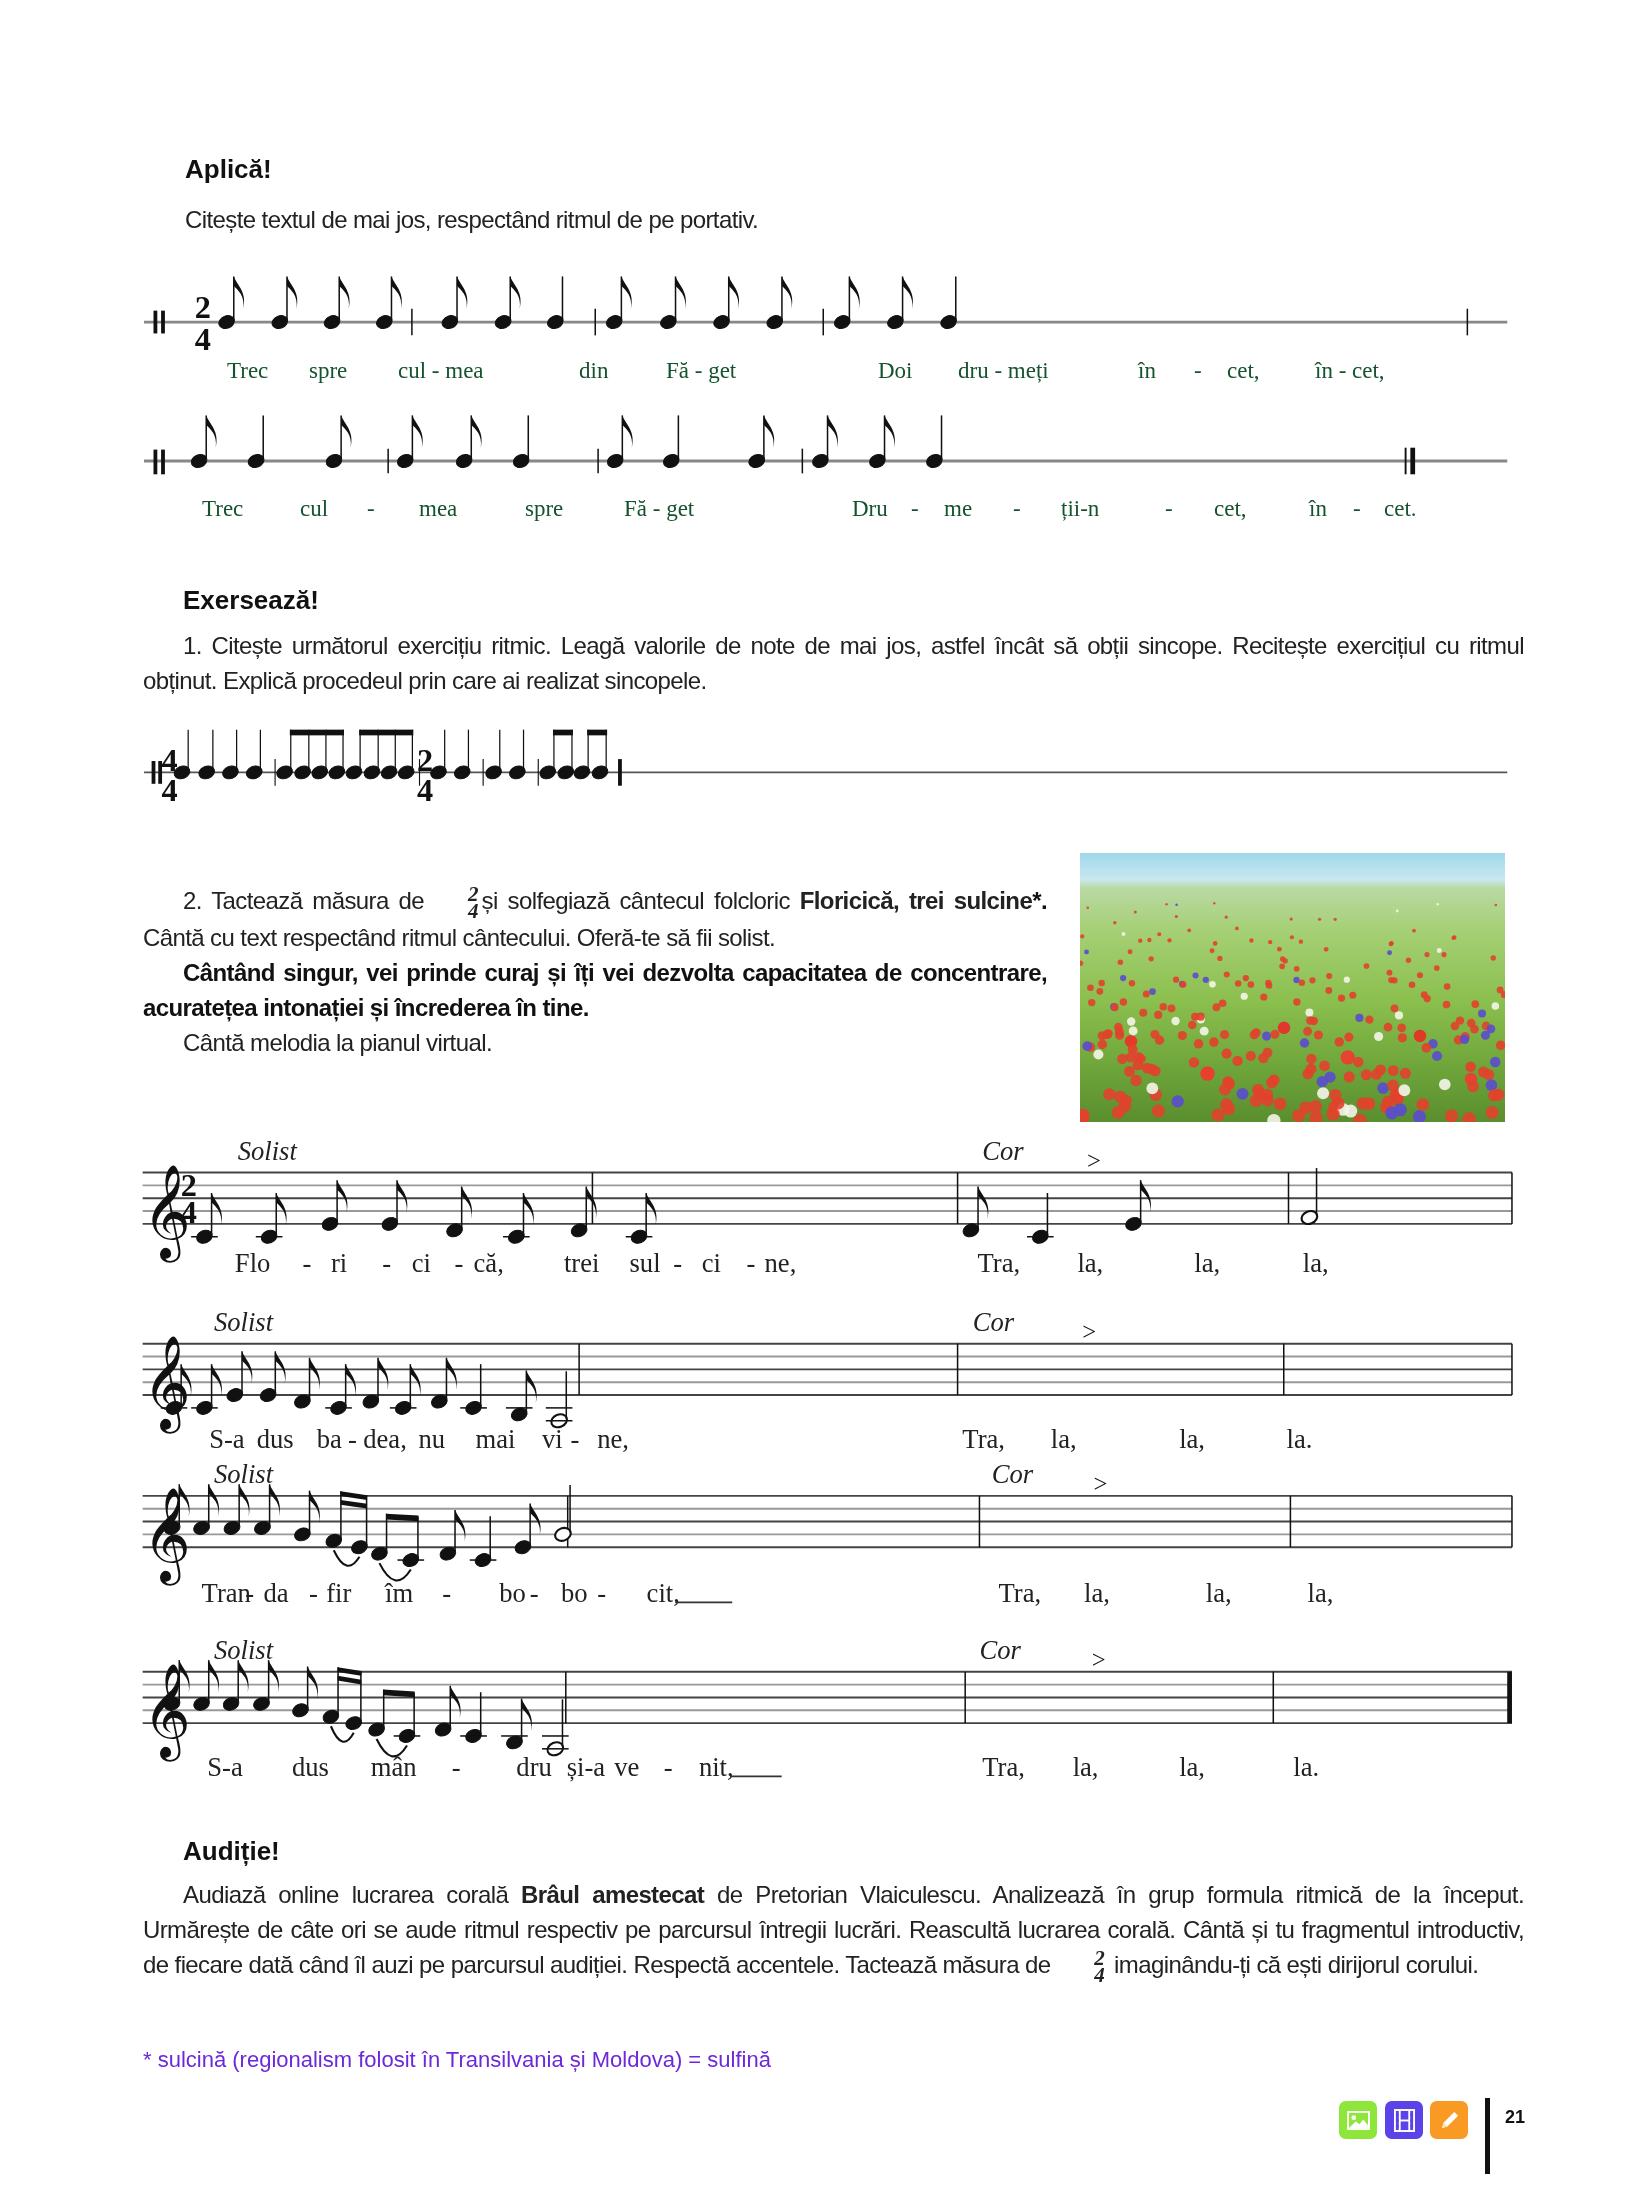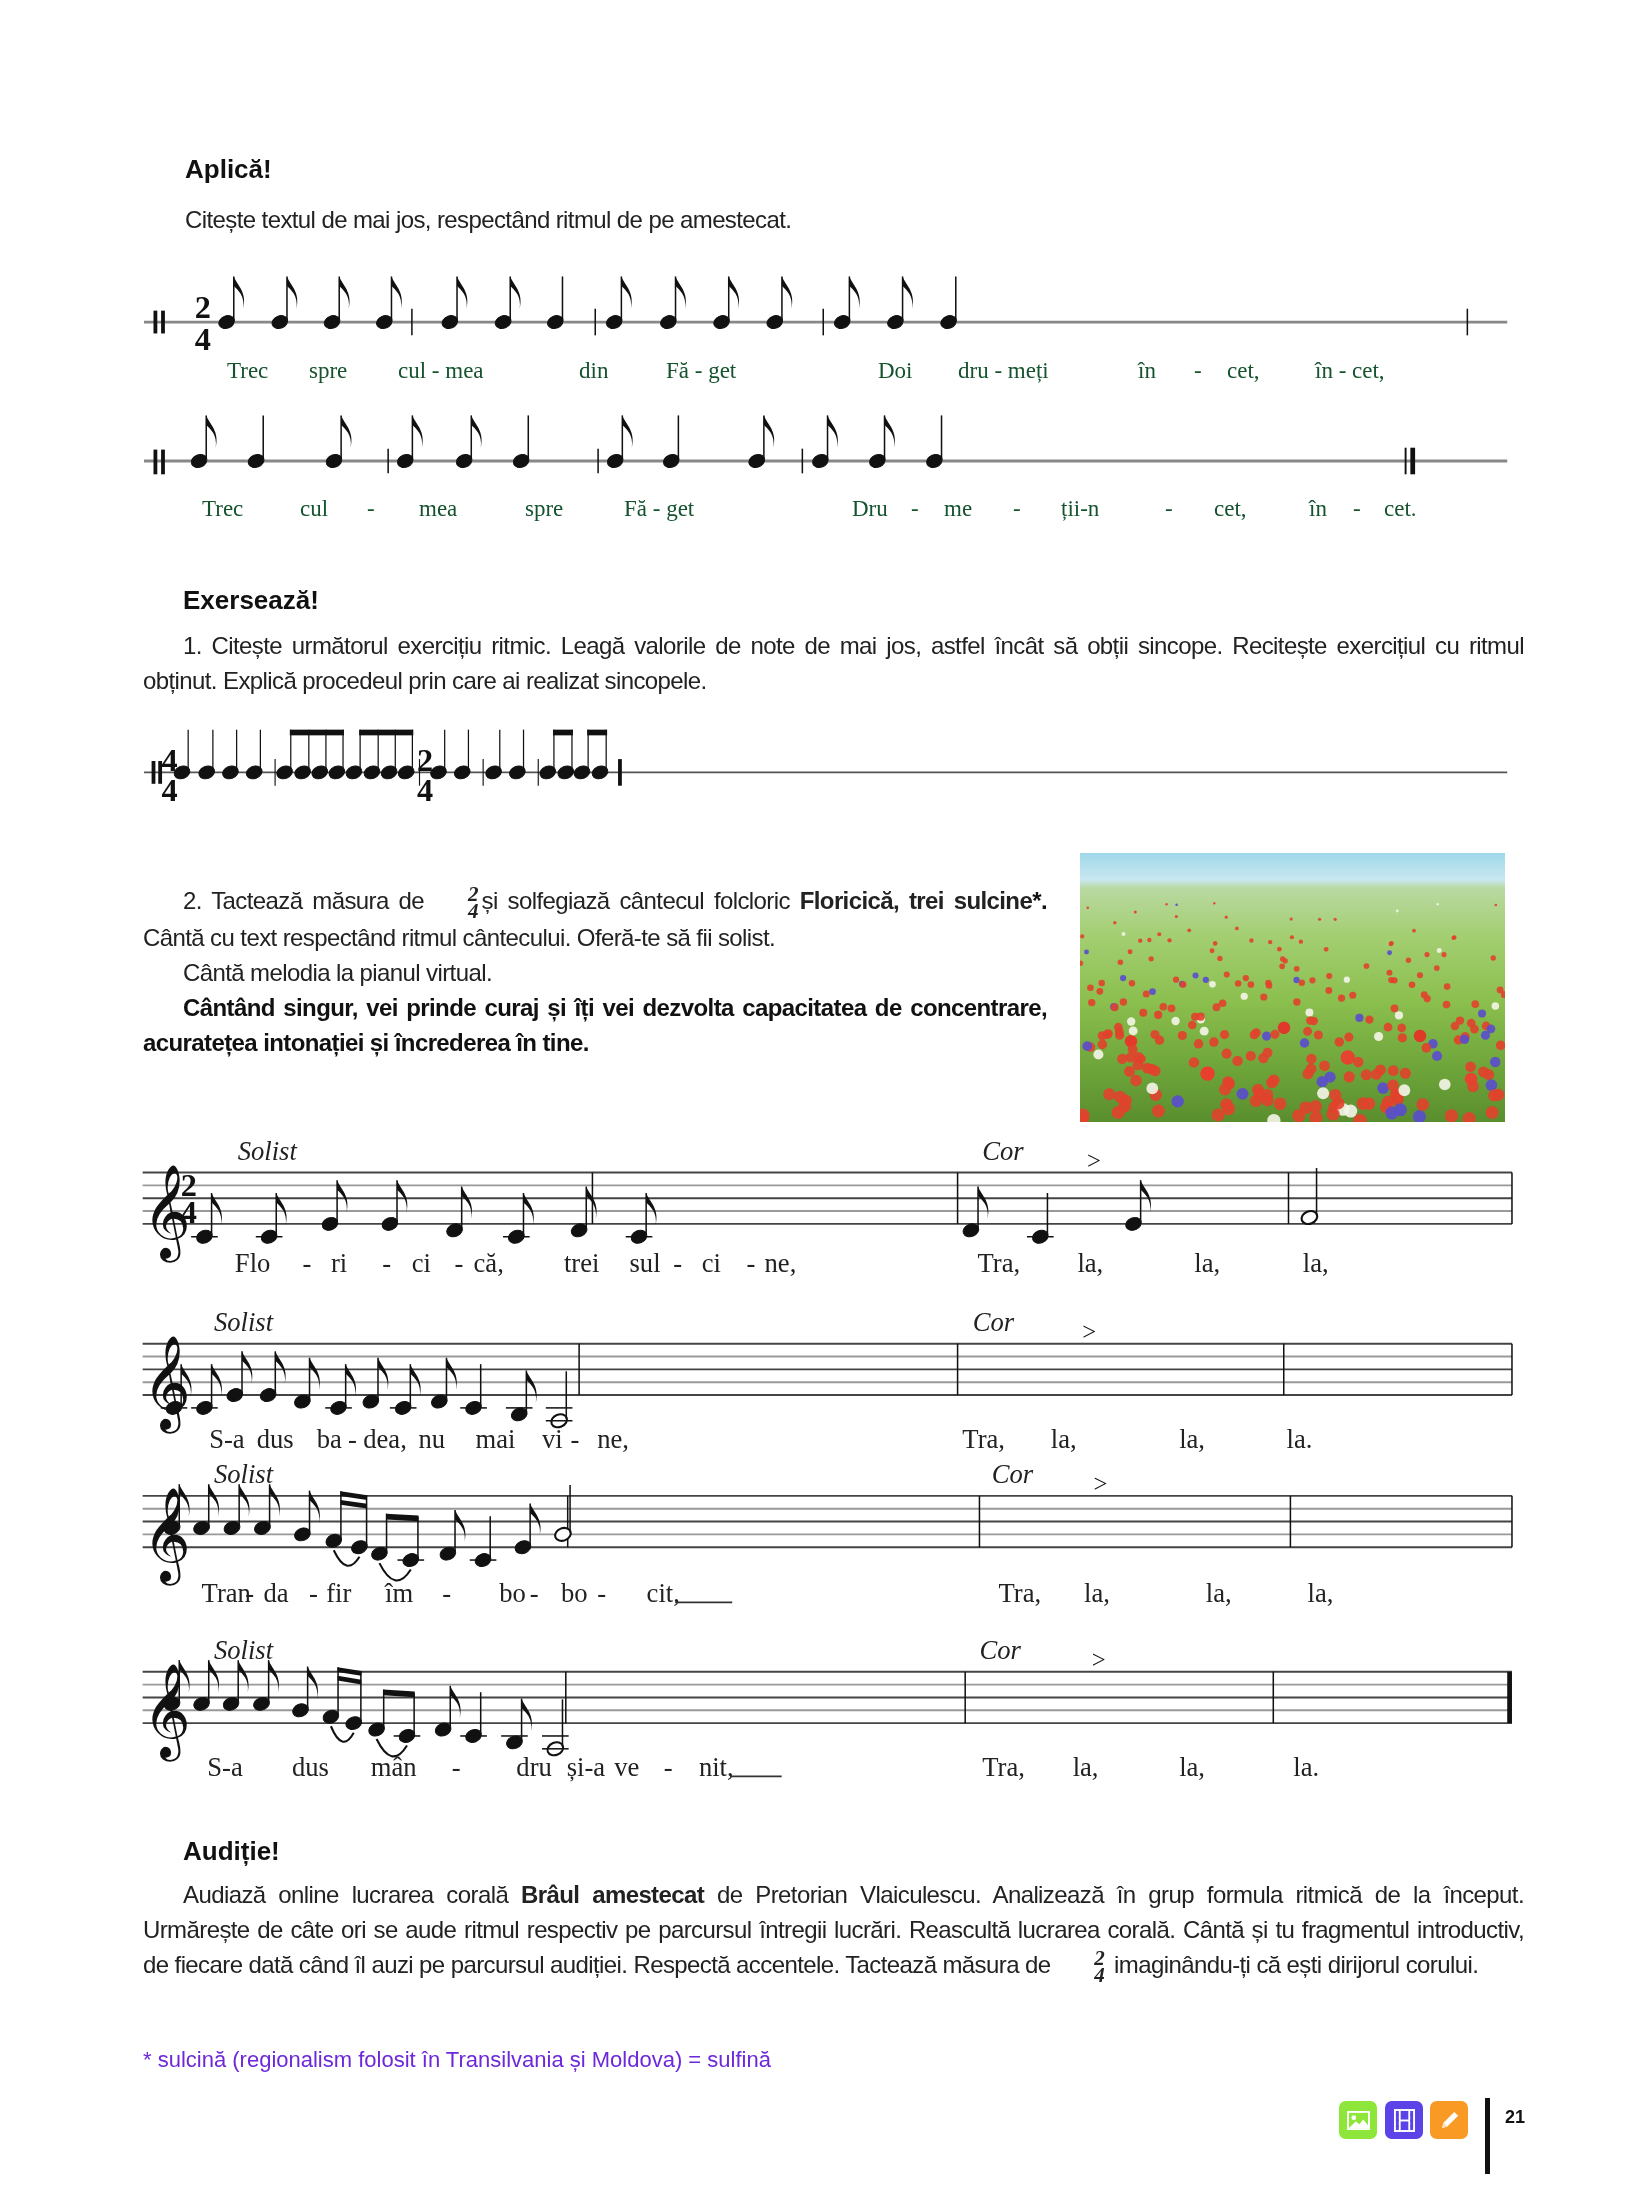--- a/index.html
+++ b/index.html
@@ -28,21 +28,21 @@
       radial-gradient(circle at 80% 68%, #df3a28 0 5.7px, transparent 6.7px),
       radial-gradient(circle at 92% 84%, #e54430 0 5.7px, transparent 6.7px),
       linear-gradient(180deg, #9fd8ea 0%, #c9e8f0 10%, #b9d9a2 13%, #a4cf73 30%, #8bbf4e 55%, #6ea53a 80%, #5a8e2e 100%);
   }
   .poppy-layer { position:absolute; inset:0; }
 </style>
 </head>
 <body>
 
 <div class="abs heading" style="left:185px; top:154px;text-align:right;">Aplică!</div>
-<div class="abs para" style="left:185px; top:202px;">Citește textul de mai jos, respectând ritmul de pe amestecat.</div>
+<div class="abs para" style="left:185px; top:202px;">Citește textul de mai jos, respectând ritmul de pe portativ.</div>
 
 <svg class="abs" style="left:143px; top:266px;" width="1370" height="133" viewBox="0 0 1440 140">
   <line x1="0" y1="59" x2="1435" y2="59" stroke="#888" stroke-width="3"></line>
   <rect x="10" y="47" width="4" height="24" fill="#111"></rect>
   <rect x="18" y="47" width="4" height="24" fill="#111"></rect>
   <text class="timesig" x="62" y="55" text-anchor="middle">2</text>
   <text class="timesig" x="62" y="88" text-anchor="middle">4</text>
   <g id="rl1-notes">
       <ellipse cx="87" cy="59" rx="8.5" ry="6.5" transform="rotate(-22 87 59)" fill="#111" stroke="#111" stroke-width="1"></ellipse>
       <line x1="94.5" y1="57" x2="94.5" y2="11" stroke="#111" stroke-width="1.6"></line>
@@ -226,22 +226,22 @@
       <line x1="467.5" y1="50" x2="467.5" y2="7" stroke="#111" stroke-width="1.3"></line>
       <ellipse cx="480" cy="52" rx="8.5" ry="6.5" transform="rotate(-22 480 52)" fill="#111" stroke="#111" stroke-width="1"></ellipse>
       <line x1="486.5" y1="50" x2="486.5" y2="7" stroke="#111" stroke-width="1.3"></line>
       <rect x="466.5" y="7" width="21" height="6" fill="#111"></rect>
       <rect x="499" y="38" width="4" height="28" fill="#111"></rect>
     </g>
 </svg>
 
 <div class="abs para justify" style="left:143px; top:883px; width:904px;">
   <div class="indent"><span>2. Tactează măsura de</span><span class="frac"><span>2</span><span>4</span></span><span>și solfegiază cântecul folcloric</span> <span class="bi">Floricică, trei sulcine</span><span class="bold">*.</span> <span>Cântă cu text respectând ritmul cântecului. Oferă-te să fii solist.</span></div>
+  <div class="indent bold">Cântând singur, vei prinde curaj și îți vei dezvolta capacitatea de concentrare, acuratețea intonației și încrederea în tine.</div>
   <div class="indent">Cântă melodia la pianul virtual.</div>
-  <div class="indent bold">Cântând singur, vei prinde curaj și îți vei dezvolta capacitatea de concentrare, acuratețea intonației și încrederea în tine.</div>
 </div>
 
 <div class="photo">
   <svg class="poppy-layer" width="425" height="269" id="poppy-svg" viewBox="0 0 447 283">
       <circle cx="250.7" cy="191.5" r="4.8" fill="#e2412c" opacity="0.9"></circle>
       <circle cx="198.1" cy="136.8" r="3.4" fill="#e2412c" opacity="0.9"></circle>
       <circle cx="392.9" cy="89.3" r="2.2" fill="#e2412c" opacity="0.9"></circle>
       <circle cx="127.1" cy="175.0" r="4.4" fill="#f5f5e8" opacity="0.9"></circle>
       <circle cx="222.9" cy="88.6" r="2.2" fill="#e2412c" opacity="0.9"></circle>
       <circle cx="70.6" cy="226.4" r="5.7" fill="#e2412c" opacity="0.9"></circle>

